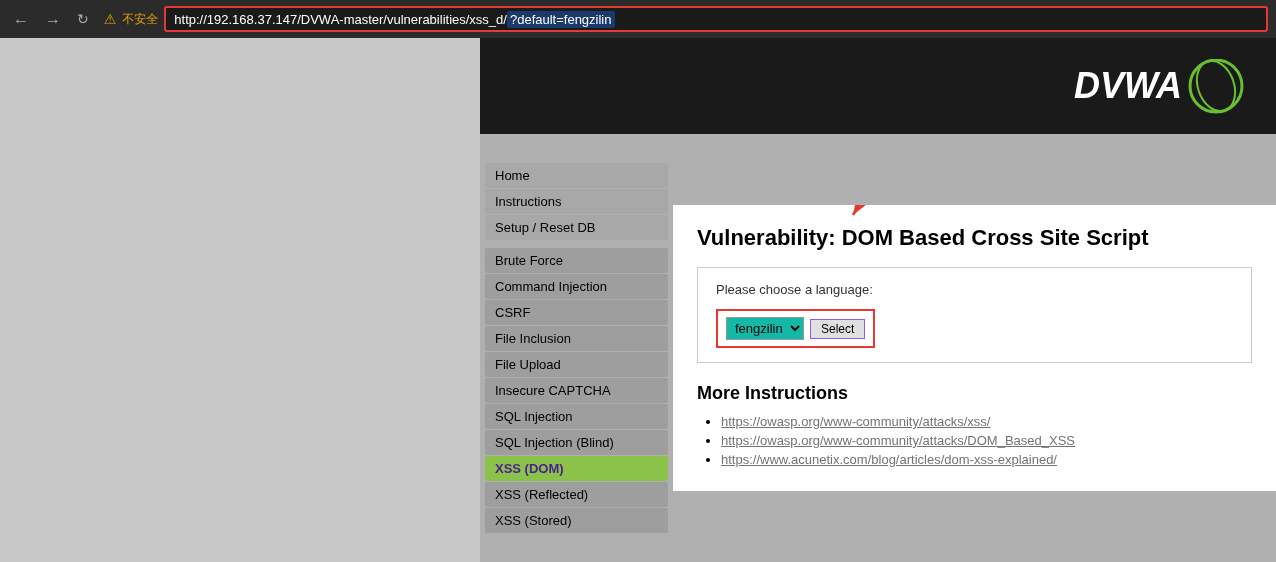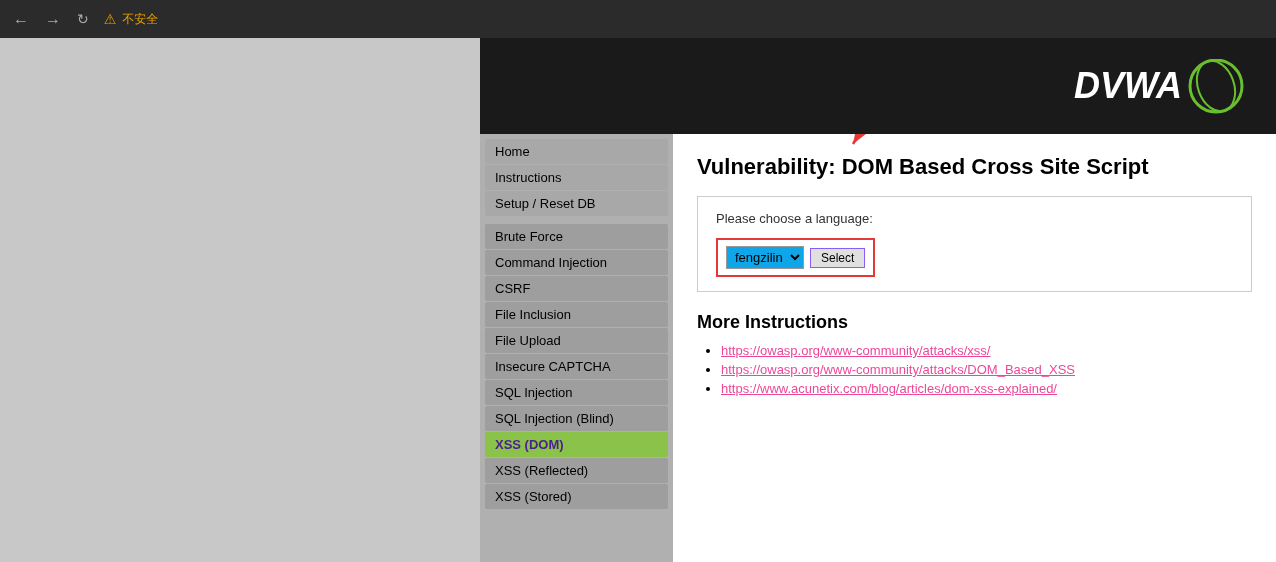--- a/index.html
+++ b/index.html
@@ -95,20 +95,21 @@
       align-items: center;
       gap: 4px;
     }
 
     
     .main-content {
       display: flex;
       flex: 1;
       overflow: hidden;
       background: #b0b0b0;
+      align-items: center;
     }
 
     
     .sidebar {
       width: 193px;
       background: #b0b0b0;
       padding: 4px 0;
       flex-shrink: 0;
     }
     .sidebar-group-top {
@@ -167,21 +168,21 @@
       align-items: center;
       gap: 6px;
       border: 2px solid #e53935;
       padding: 6px 8px;
       display: inline-flex;
     }
     .lang-select {
       font-size: 13px;
       padding: 2px 4px;
       border: 1px solid #999;
-      background: #0ea5e9;
+      background: #14b8a6;
       cursor: pointer;
     }
     .select-btn {
       font-size: 12px;
       padding: 2px 10px;
       background: #e0e0e0;
       border: 1px solid #8b5cf6;
       cursor: pointer;
     }
 
@@ -193,34 +194,38 @@
       margin-bottom: 10px;
     }
     .link-list {
       list-style: disc;
       padding-left: 24px;
     }
     .link-list li {
       margin-bottom: 4px;
     }
     .link-list a {
-      color: #ec4899;
+      color: #737373;
       text-decoration: underline;
       font-size: 13px;
     }
   </style>
 </head>
 <body>
 
 <div class="browser-chrome">
   <button class="nav-btn">←</button>
   <button class="nav-btn">→</button>
   <button class="nav-btn reload-btn">↻</button>
   <span class="warning-icon">⚠</span>
   <span class="insecure-label">不安全</span>
+  <div class="address-bar">
+    <span>http://192.168.37.147/DVWA-master/vulnerabilities/xss_d/</span>
+      <span class="address-highlight">?default=fengzilin</span>
+  </div>
 </div>
 
 <div class="page-wrapper">
 
   <div class="left-area"></div>
 
   <div class="right-area">
 
     <div class="dvwa-header">
       <div class="dvwa-logo-wrap">

